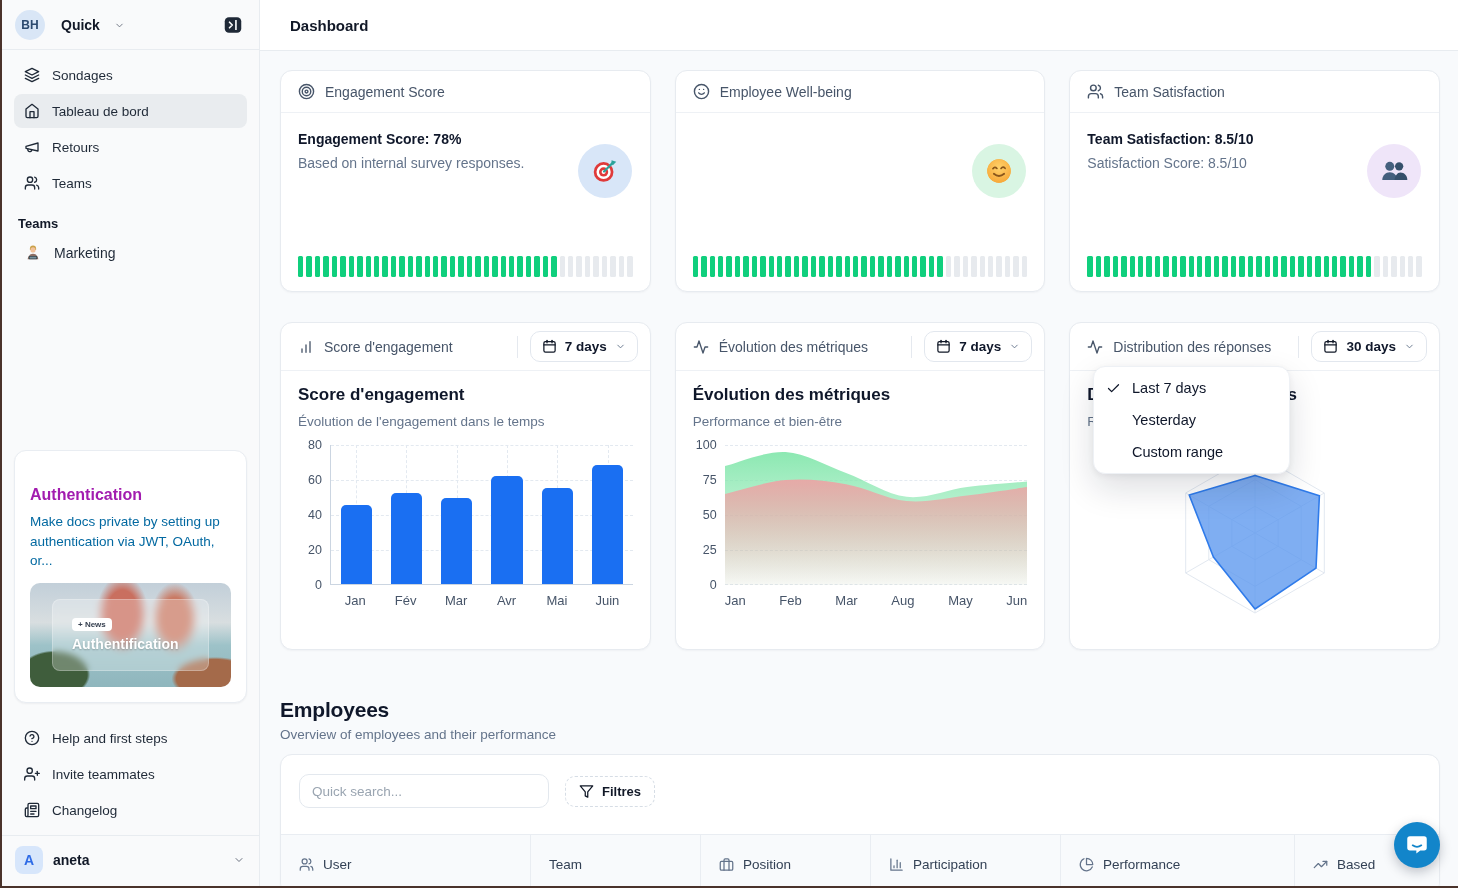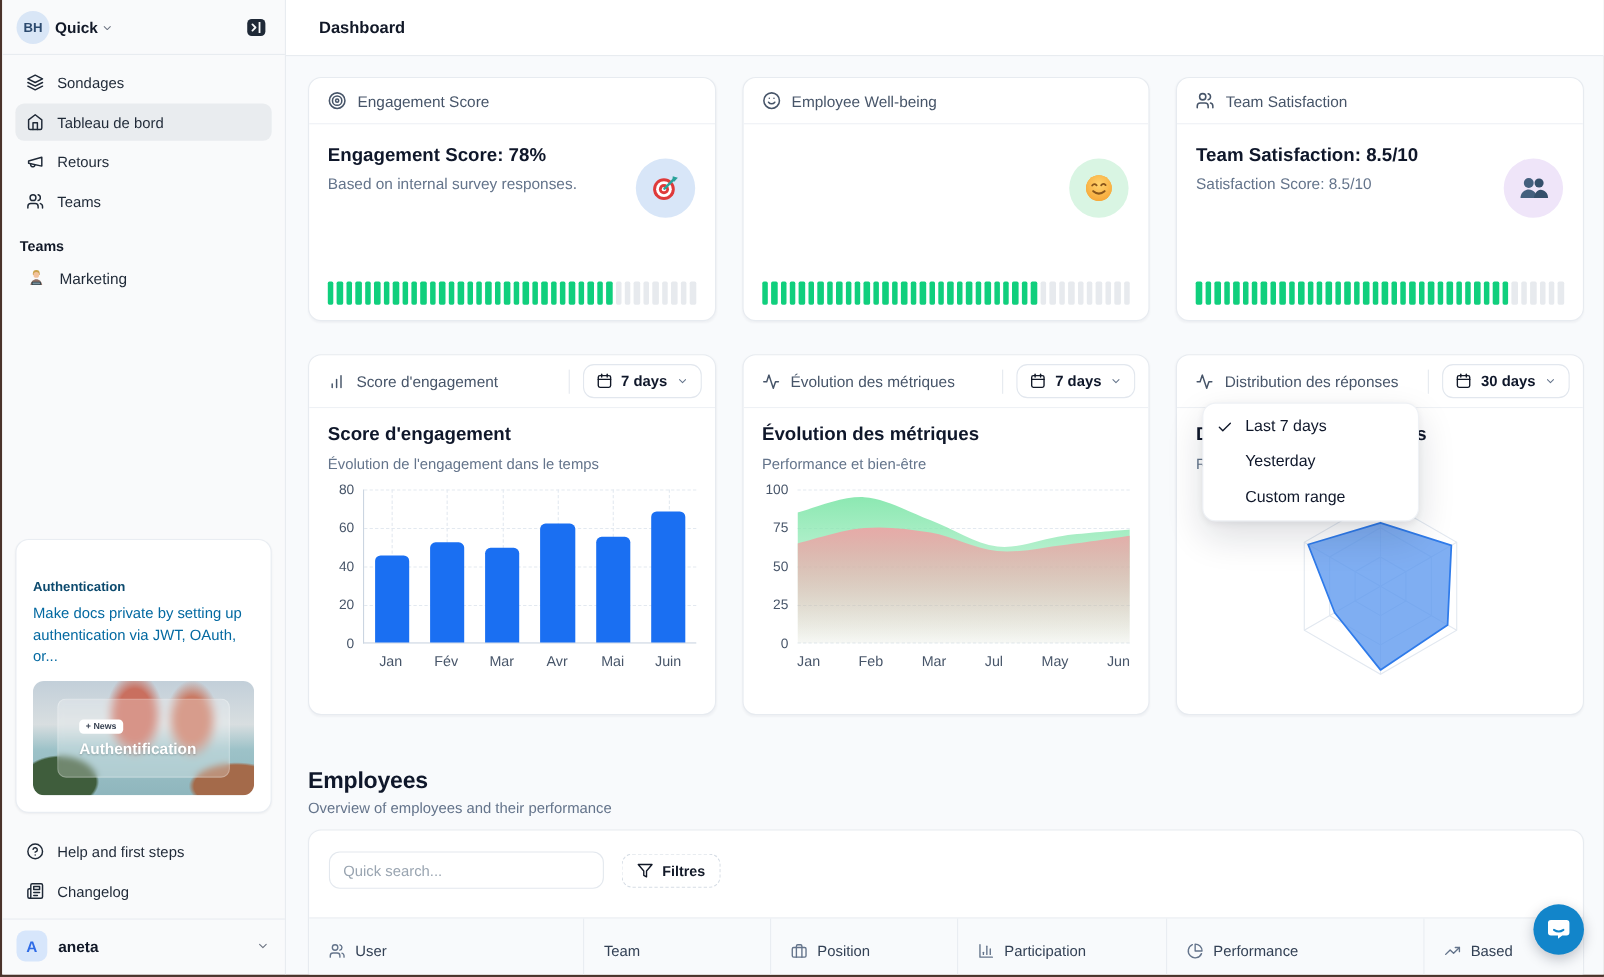--- a/index.html
+++ b/index.html
@@ -3,39 +3,39 @@
 <meta charset="utf-8">
 <style>
   * { margin:0; padding:0; box-sizing:border-box; }
   html,body { width:1458px; height:888px; overflow:hidden; background:#4a332b;
     font-family:"Liberation Sans", sans-serif; -webkit-font-smoothing:antialiased; }
   .app { position:absolute; left:2px; top:0; right:0; bottom:2px; background:#fff; display:flex; overflow:hidden; }
 
   
   .sidebar { width:258px; min-width:258px; background:#f9fafb; border-right:1px solid #e8ecf0;
     display:flex; flex-direction:column; height:100%; }
-  .sb-top { display:flex; align-items:center; gap:5px; padding:10px 13px 9px 13px; }
+  .sb-top { display:flex; align-items:center; gap:16px; padding:10px 13px 9px 13px; }
   .avatar-circle { width:30px; height:30px; border-radius:50%; background:#d9e6f6; color:#2c4a6e;
     font-size:12px; font-weight:bold; display:flex; align-items:center; justify-content:center; }
   .sb-username { font-size:14px; font-weight:600; color:#111827; }
   .sb-top .chev { color:#6b7280; margin-left:-2px; }
   .sb-collapse { margin-left:auto; width:26px; height:26px; border:none; background:transparent; cursor:pointer;
     display:flex; align-items:center; justify-content:center; color:#1f2937; }
   .sb-divider { height:1px; background:#e8ecf0; }
   .sb-nav { padding:8px 12px 0 12px; display:flex; flex-direction:column; gap:2px; }
   .sb-item { display:flex; align-items:center; gap:12px; height:34px; padding:0 10px; border-radius:8px;
     font-size:13.5px; color:#1f2937; cursor:pointer; background:transparent; border:none; text-align:left; }
   .sb-item.active { background:#e9ecef; }
   .sb-item .nicon { color:#1f2937; display:flex; }
   .sb-section-label { margin:16px 16px 4px 16px; font-size:13px; font-weight:600; color:#111827; }
   .sb-team-item { display:flex; align-items:center; gap:12px; height:36px; margin:0 12px; padding:0 10px;
     border-radius:8px; font-size:14px; color:#1f2937; cursor:pointer; }
   .promo-card { margin:12px 12px; margin-top:auto; background:#fff; border:1px solid #e9edf2; border-radius:12px;
     padding:15px 15px 15px 15px; box-shadow:0 1px 2px rgba(15,23,42,.05); }
-  .promo-title { font-size:12px; font-weight:700; color:#0c4a6e; margin-bottom:8px;margin-top:20px; }
+  .promo-title { font-size:16px; font-weight:700; color:#a21caf; margin-bottom:8px;margin-top:20px; }
   .promo-desc { font-size:13.5px; line-height:1.45; color:#0369a1; }
   .promo-img { position:relative; margin-top:12px; height:104px; border-radius:10px; overflow:hidden;
     background:
       radial-gradient(60px 40px at 12% 88%, #3f5d3c 0 55%, transparent 60%),
       radial-gradient(70px 35px at 92% 92%, #a46a4a 0 55%, transparent 62%),
       radial-gradient(40px 60px at 46% 30%, #c96f5f 0 40%, transparent 65%),
       radial-gradient(40px 60px at 72% 34%, #c97a64 0 35%, transparent 60%),
       linear-gradient(180deg, #c2cfd9 0%, #d8dee0 38%, #9dc2c8 60%, #8fb6bd 100%); }
   .promo-glass { position:absolute; left:22px; right:22px; top:16px; bottom:16px; border-radius:8px;
     background:rgba(255,255,255,.26); backdrop-filter:blur(3px); box-shadow:inset 0 0 0 1px rgba(255,255,255,.25);
@@ -58,21 +58,21 @@
   .main-header h1 { font-size:15px; font-weight:600; color:#111827; }
   .content { padding:19px 18px 0 20px; }
   .cards-grid { display:grid; grid-template-columns:repeat(3,1fr); column-gap:24px; }
   .card { background:#fff; border:1px solid #e7ebf0; border-radius:12px; box-shadow:0 1px 2px rgba(15,23,42,.04);
     overflow:hidden; position:relative; }
   .stat-card { height:222px; }
   .card-head { display:flex; align-items:center; gap:10px; padding:12px 17px; border-bottom:1px solid #eef1f5;
     color:#475569; }
   .card-head .hlabel { font-size:14px; color:#475569; }
   .stat-body { padding:18px 17px 0 17px; }
-  .stat-title { font-size:17px; font-weight:700; color:#0f172a; margin-bottom:8px; }
+  .stat-title { font-size:14px; font-weight:700; color:#0f172a; margin-bottom:8px; }
   .stat-sub { font-size:14px; color:#64748b; }
   .emoji-circle { position:absolute; right:18px; top:73px; width:54px; height:54px; border-radius:50%;
     display:flex; align-items:center; justify-content:center; }
   .progress { position:absolute; left:17px; right:17px; bottom:14px; height:21px; display:flex; gap:3px; }
   .progress .seg { flex:1; border-radius:1.5px; }
 
   
   .chart-cards { margin-top:30px; }
   .chart-card { height:328px; }
   .chart-head { display:flex; align-items:center; gap:10px; padding:8px 12px 8px 17px;
@@ -240,20 +240,31 @@
     <div class="sb-footer">
         <button class="sb-item">
           <span class="nicon">
             <svg width="16" height="16" viewBox="0 0 24 24" fill="none" stroke="currentColor" stroke-width="2" stroke-linecap="round" stroke-linejoin="round">
               <circle cx="12" cy="12" r="10"></circle>
               <path d="M9.09 9a3 3 0 0 1 5.83 1c0 2-3 3-3 3"></path>
               <line x1="12" y1="17" x2="12.01" y2="17"></line>
             </svg>
           </span>
                  <span>Help and first steps</span>
+        </button>
+        <button class="sb-item">
+          <span class="nicon">
+            <svg width="16" height="16" viewBox="0 0 24 24" fill="none" stroke="currentColor" stroke-width="2" stroke-linecap="round" stroke-linejoin="round">
+              <path d="M16 21v-2a4 4 0 0 0-4-4H5a4 4 0 0 0-4 4v2"></path>
+              <circle cx="8.5" cy="7" r="4"></circle>
+              <line x1="20" y1="8" x2="20" y2="14"></line>
+              <line x1="23" y1="11" x2="17" y2="11"></line>
+            </svg>
+          </span>
+                 <span>Invite teammates</span>
         </button>
         <button class="sb-item">
           <span class="nicon">
             <svg width="16" height="16" viewBox="0 0 24 24" fill="none" stroke="currentColor" stroke-width="2" stroke-linecap="round" stroke-linejoin="round">
               <path d="M4 22h16a2 2 0 0 0 2-2V4a2 2 0 0 0-2-2H8a2 2 0 0 0-2 2v16a2 2 0 0 1-2 2Zm0 0a2 2 0 0 1-2-2v-9c0-1.1.9-2 2-2h2"></path>
               <path d="M18 14h-8"></path>
               <path d="M15 18h-5"></path>
               <path d="M10 6h8v4h-8V6Z"></path>
             </svg>
           </span>
@@ -647,21 +658,21 @@
                       <path d="M 0,49 C 10,46.666666666666664 40,36.63333333333333 60,35 C 80,33.36666666666667 100,35.7 120,39.2 C 140,42.7 160,54.13333333333333 180,56 C 200,57.86666666666667 220,52.733333333333334 240,50.4 C 260,48.06666666666666 290,43.400000000000006 300,42.00000000000001 L 300,140 L 0,140 Z" fill="url(#ag1)"></path>
                     </svg>
                   </div>
   </div>
                 <div style="display:flex">
                   <div style="width:32px"></div>
                   <div class="x-labels spread" style="flex:1">
                     <span>Jan</span>
                     <span>Feb</span>
                     <span>Mar</span>
-                    <span>Jul</span>
+                    <span>Aug</span>
                     <span>May</span>
                     <span>Jun</span>
                   </div>
                 </div>
               </div>
           </div>
         </article>
 
         <article class="card chart-card">
           <div class="chart-head">

